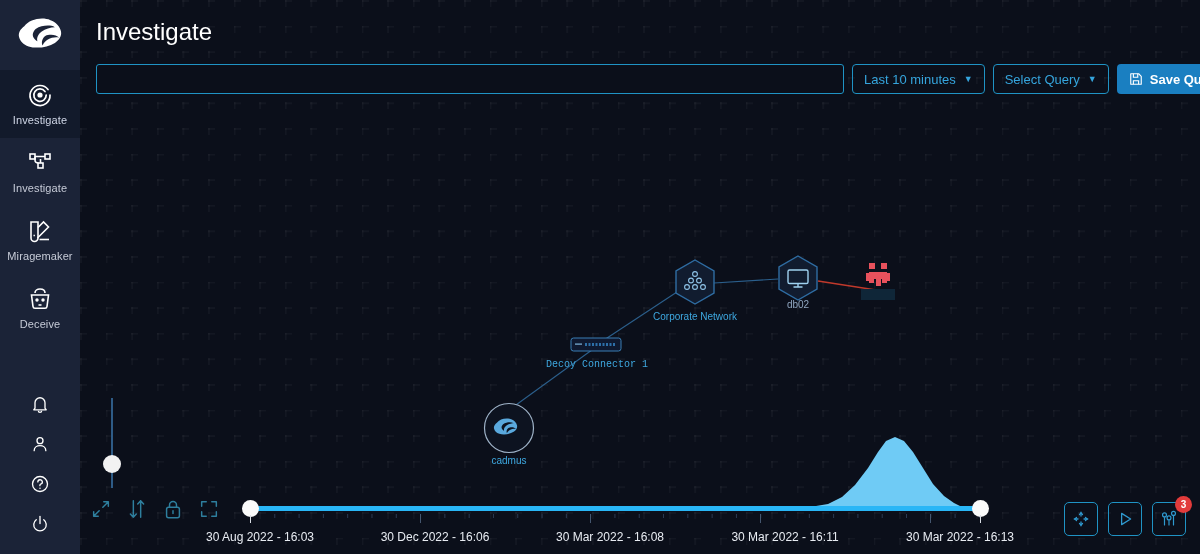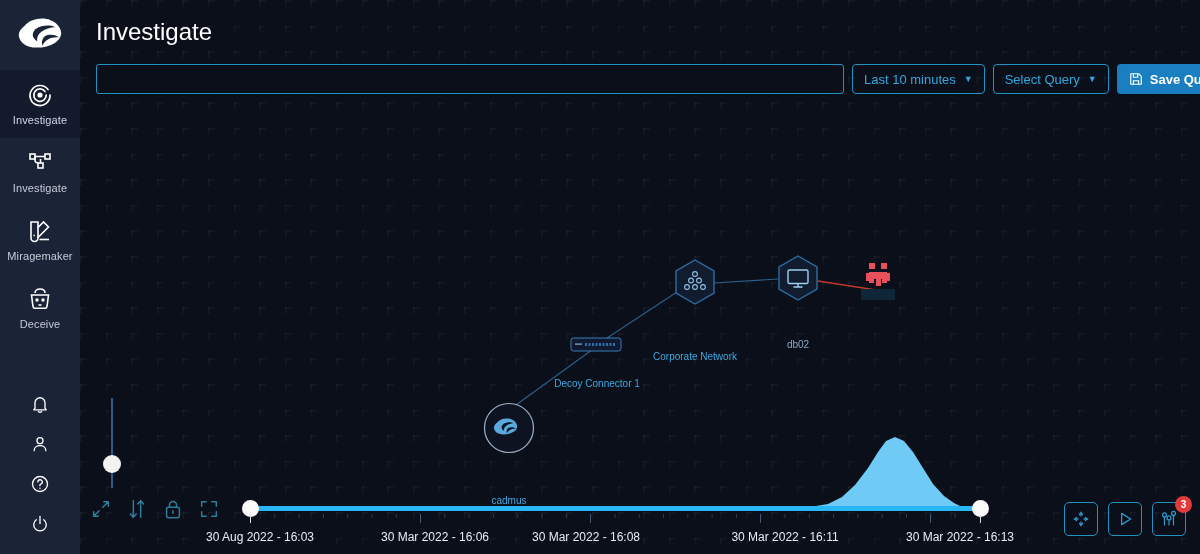--- a/index.html
+++ b/index.html
@@ -103,21 +103,20 @@
     padding: 0 12px; cursor: pointer; font-weight: bold;
     font-family: "Liberation Sans", sans-serif; white-space: nowrap;
   }
 
   
   .graph { position: absolute; inset: 0; pointer-events: none; }
   .node-label {
     position: absolute; font-size: 10px; color: #3ea8e0;
     white-space: nowrap; transform: translateX(-50%);
     text-align: center;
-    margin-top: 40px;
   }
   .node-label.white { color: #8fa5bf; }
   .node {
     position: absolute; transform: translate(-50%, -50%);
     cursor: pointer; pointer-events: auto;
   }
 
   
   .vslider { position: absolute; left: 22px; top: 398px; width: 20px; height: 90px; }
   .vslider .track {
@@ -333,21 +332,21 @@
           <rect x="22" y="6" width="2" height="3"></rect>
             <rect x="25.5" y="6" width="2" height="3"></rect>
           <rect x="29" y="6" width="2" height="3"></rect>
             <rect x="32.5" y="6" width="2" height="3"></rect>
           <rect x="36" y="6" width="2" height="3"></rect>
             <rect x="39.5" y="6" width="2" height="3"></rect>
           <rect x="43" y="6" width="2" height="3"></rect>
         </g>
       </svg>
     </div>
-    <div class="node-label" style="left:517px; top:338px;">Decoy Connector 1</div>
+    <div class="node-label" style="left:517px; top:359px;font-family:Liberation Mono, monospace;">Decoy Connector 1</div>
 
     <div class="node" style="left:615px; top:284px;">
       <svg width="44" height="48" viewBox="0 0 44 48">
         <polygon points="22,2 41,13 41,35 22,46 3,35 3,13" fill="#111c2f" stroke="#2f6da3" stroke-width="1.4"></polygon>
         <g fill="none" stroke="#8fc4e8" stroke-width="1.1">
           <circle cx="22" cy="16" r="2.4"></circle>
           <circle cx="18" cy="22.5" r="2.4"></circle>
             <circle cx="26" cy="22.5" r="2.4"></circle>
           <circle cx="14" cy="29" r="2.4"></circle>
             <circle cx="22" cy="29" r="2.4"></circle>
@@ -409,22 +408,22 @@
     <div class="timeline">
       <div class="tl-track"></div>
       <div class="tl-ticks"></div>
       <div class="tl-ticks major"></div>
       <div class="tl-handle" style="left:-8px;"></div>
       <div class="tl-handle" style="left:722px;"></div>
     </div>
 
     <div class="tl-labels">
       <span style="left:80px;">30 Aug 2022 - 16:03</span>
-      <span style="left:255px;">30 Mar 2022 - 16:06</span>
-      <span style="left:406px;">30 Mar 2022 - 16:08</span>
+      <span style="left:255px;">30 Dec 2022 - 16:06</span>
+      <span style="left:430px;">30 Mar 2022 - 16:08</span>
       <span style="left:605px;">30 Mar 2022 - 16:11</span>
       <span style="left:780px;">30 Mar 2022 - 16:13</span>
     </div>
 
     <div class="corner-btns">
       <button class="sq-btn">
         <svg width="18" height="18" viewBox="0 0 24 24" fill="none" stroke="#2f9ad0" stroke-width="1.7">
           <path d="M12 3v5M12 16v5M3 12h5M16 12h5" stroke-linecap="round"></path>
           <path d="M10 6l2-2 2 2M10 18l2 2 2-2M6 10l-2 2 2 2M18 10l2 2-2 2" stroke-linecap="round" stroke-linejoin="round"></path>
         </svg>

